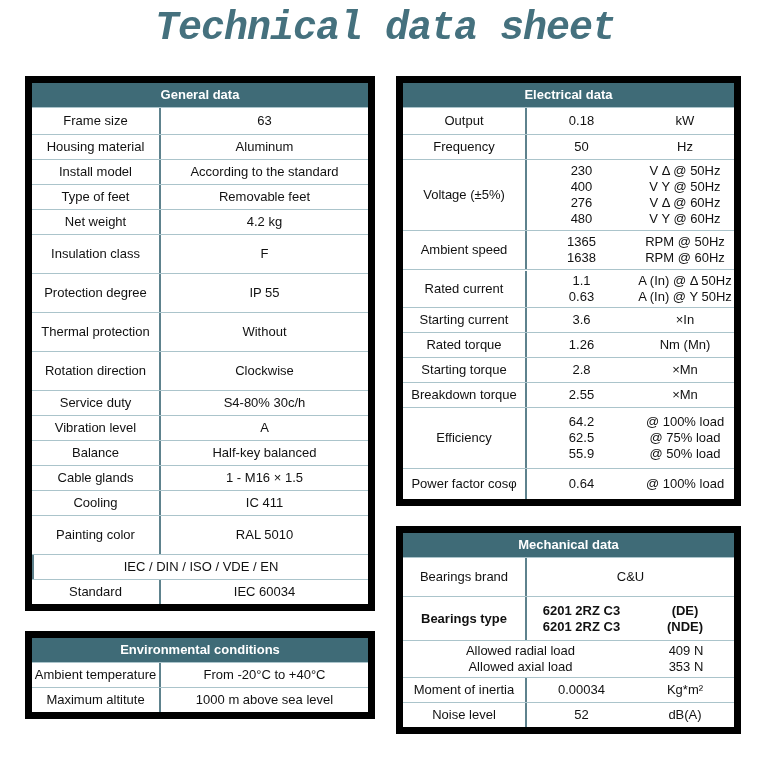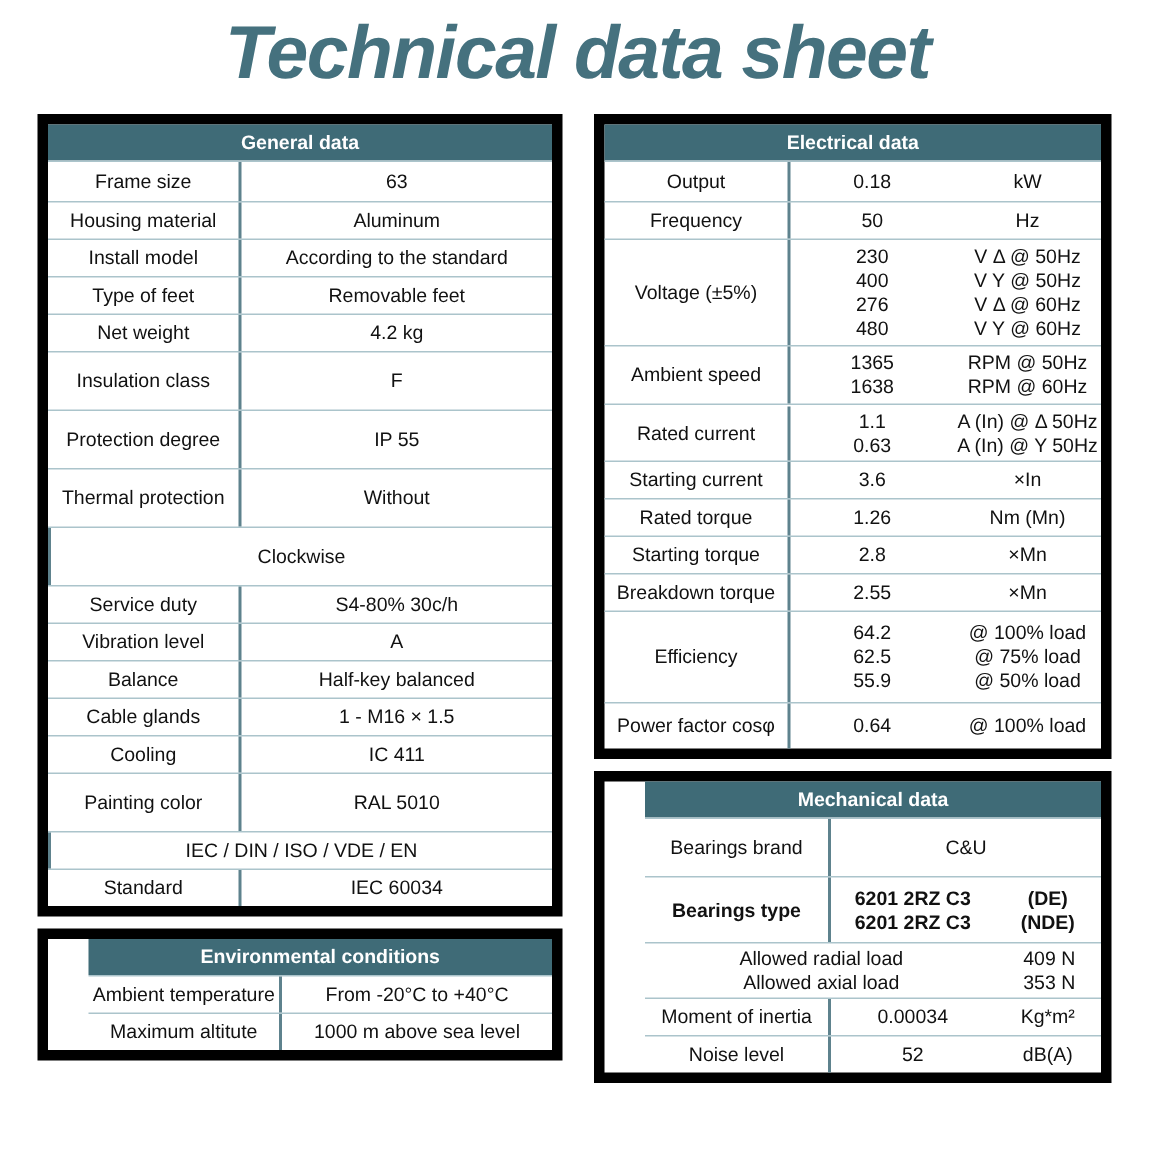--- a/index.html
+++ b/index.html
@@ -2,30 +2,30 @@
 <html><head>
 <meta charset="utf-8">
 <style>
   * { margin:0; padding:0; box-sizing:border-box; }
   html,body { background:#ffffff; }
   body { font-family:"Liberation Sans", sans-serif; }
   .page { position:relative; width:770px; height:774px; background:#ffffff; overflow:hidden; }
 
   .title {
     position:absolute; top:6px; left:0; width:100%;
-    text-align:center; font-size:50px; font-weight:bold; font-style:italic;
-    color:#45717E; letter-spacing:-1px;
+    text-align:center; font-size:40px; font-weight:bold; font-style:italic;
+    color:#45717E; letter-spacing:-1px;font-family:Liberation Mono, monospace;
   }
 
   .col { position:absolute; top:76px; }
   .col-left  { left:25px;  width:350px; }
   .col-right { left:396px; width:345px; }
 
   .tbl { border:7px solid #000000; background:#fff; }
-  .tbl + .tbl { margin-top:8px;padding-left:27px; }
+  .tbl + .tbl { margin-top:20px; }
 
   .thead {
     background:#3F6B77; color:#ffffff; font-weight:bold; font-size:13px;
     text-align:center; height:24px; line-height:24px;
   }
 
   .row {
     display:flex; align-items:stretch; border-top:1px solid #ABC4CB;
     font-size:13px; line-height:16px; text-align:center; color:#111;
     min-height:25px;
@@ -93,20 +93,21 @@
         </div>
       <div class="row t39">
           <div class="cell lab">Protection degree</div>
           <div class="cell val">IP 55</div>
         </div>
       <div class="row t39">
           <div class="cell lab">Thermal protection</div>
           <div class="cell val">Without</div>
         </div>
       <div class="row t39">
+          <div class="cell lab">Rotation direction</div>
           <div class="cell val">Clockwise</div>
         </div>
       <div class="row">
           <div class="cell lab">Service duty</div>
           <div class="cell val">S4-80% 30c/h</div>
         </div>
       <div class="row">
           <div class="cell lab">Vibration level</div>
           <div class="cell val">A</div>
         </div>

